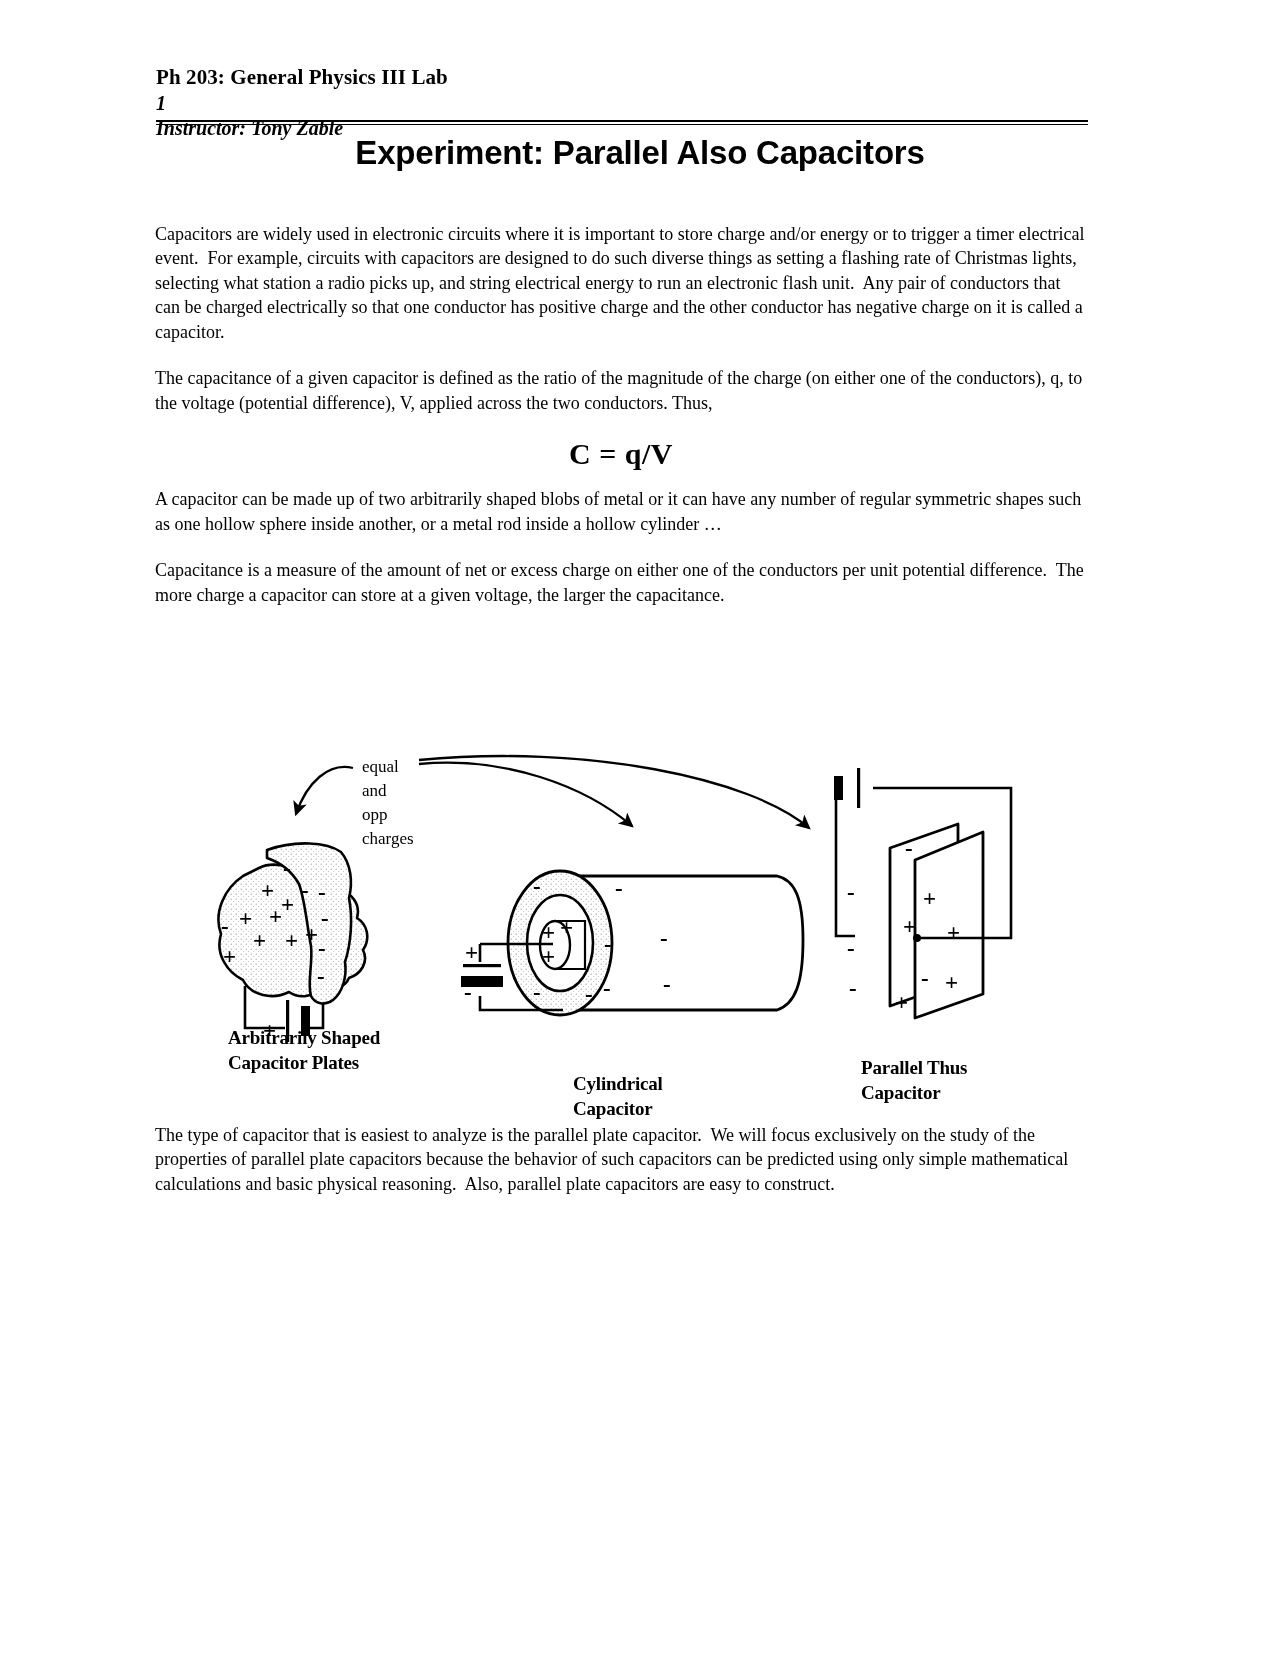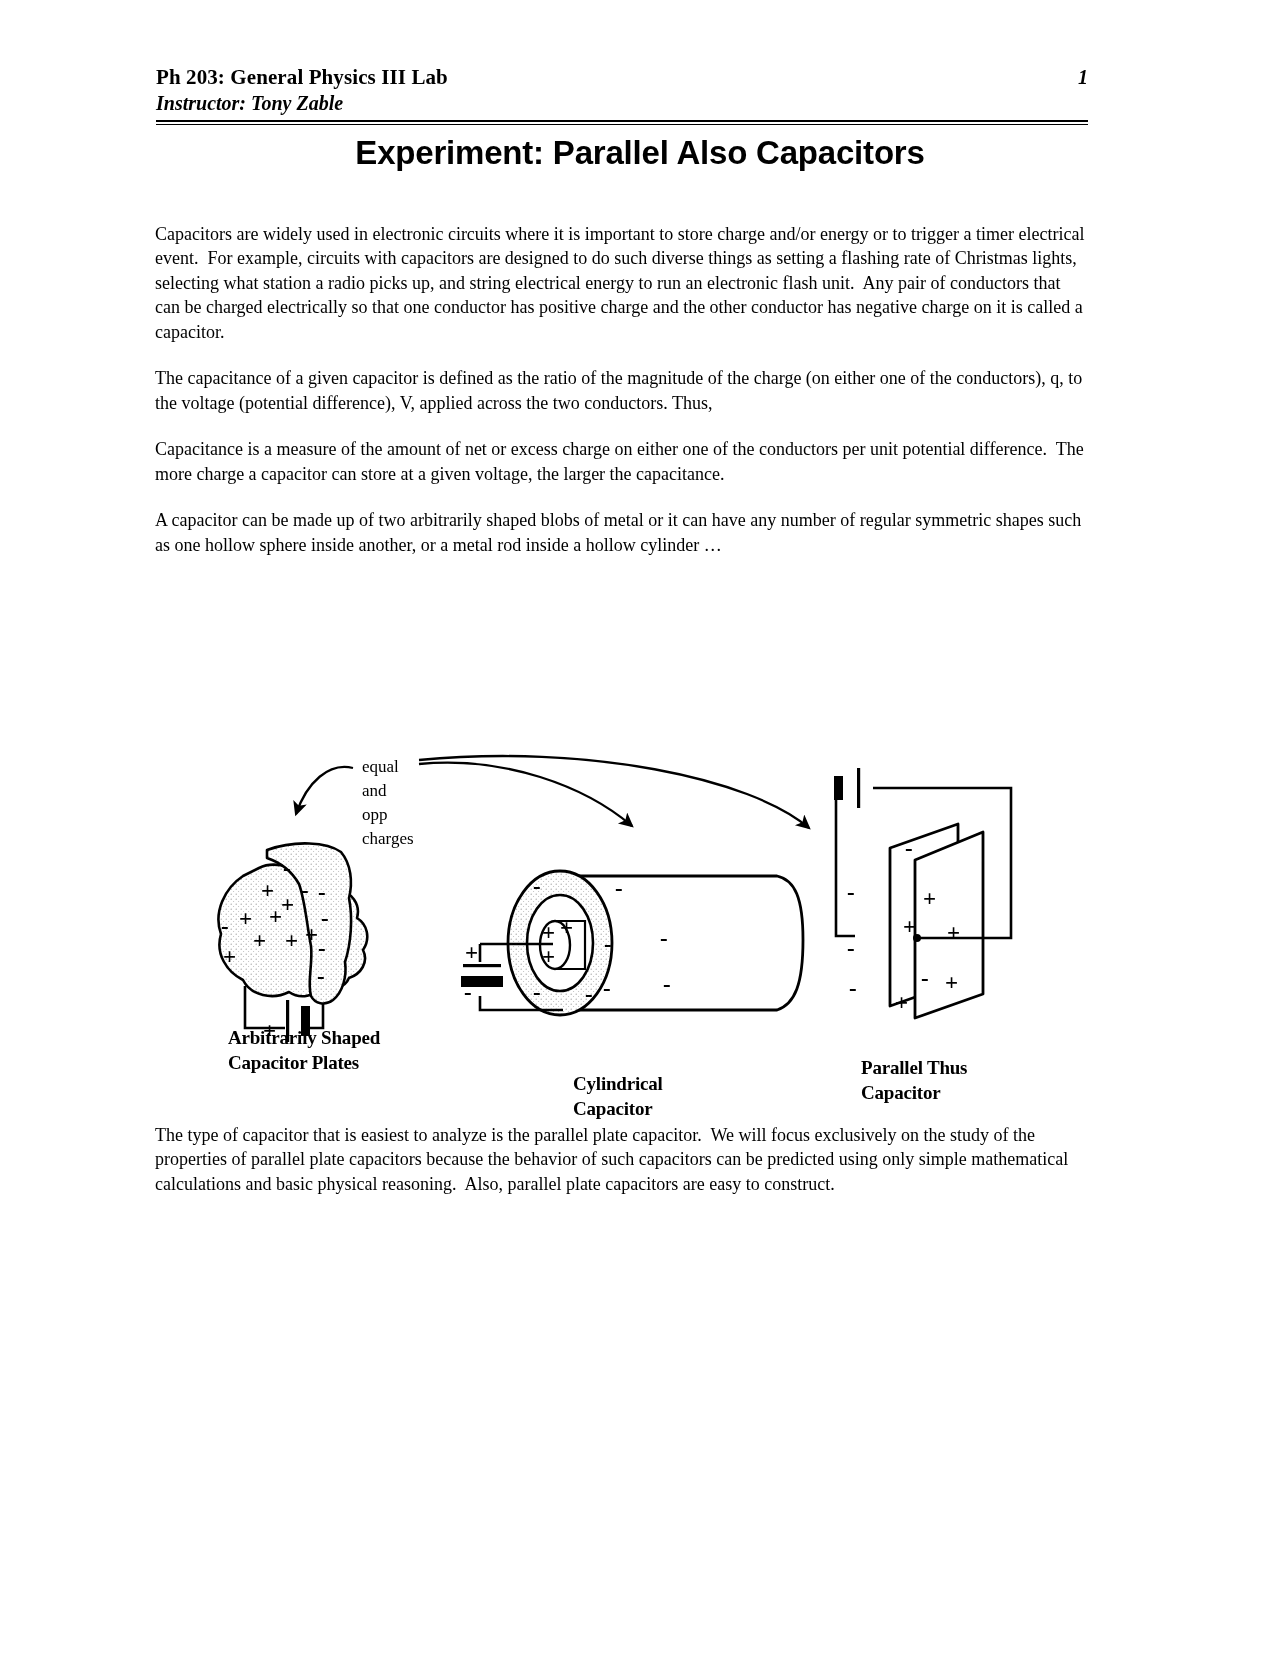--- a/index.html
+++ b/index.html
@@ -27,20 +27,21 @@
     position: absolute;
     left: 156px;
     top: 64px;
     width: 932px;
   }
   .header-row {
     display: flex;
     justify-content: space-between;
     align-items: baseline;
     line-height: 1.28;
+    flex-direction: column;
   }
   .header-line1 {
     font-weight: bold;
     font-size: 21px;
     letter-spacing: 0.1px;
   }
   .header-pageno {
     font-weight: bold;
     font-style: italic;
     font-size: 20px;
@@ -164,22 +165,23 @@
     <div class="header-line2">Instructor:  Tony Zable</div>
   </div>
   <div class="header-rule"></div>
   <div class="header-rule second"></div>
 
   <div class="doc-title">Experiment: Parallel Also Capacitors</div>
 
   <div class="body-col">
     <p class="para">Capacitors are widely used in electronic circuits where it is important to store charge and/or energy or to trigger a timer electrical event.  For example, circuits with capacitors are designed to do such diverse things as setting a flashing rate of Christmas lights, selecting what station a radio picks up, and string electrical energy to run an electronic flash unit.  Any pair of conductors that can be charged electrically so that one conductor has positive charge and the other conductor has negative charge on it is called a capacitor.</p>
     <p class="para">The capacitance of a given capacitor is defined as the ratio of the magnitude of the charge (on either one of the conductors), q, to the voltage (potential difference), V, applied across the two conductors. Thus,</p>
+    <div class="formula">C = q/V</div>
+    <p class="para">A capacitor can be made up of two arbitrarily shaped blobs of metal or it can have any number of regular symmetric shapes such as one hollow sphere inside another, or a metal rod inside a hollow cylinder …</p>
     <p class="para">Capacitance is a measure of the amount of net or excess charge on either one of the conductors per unit potential difference.  The more charge a capacitor can store at a given voltage, the larger the capacitance.</p>
-    <p class="para">A capacitor can be made up of two arbitrarily shaped blobs of metal or it can have any number of regular symmetric shapes such as one hollow sphere inside another, or a metal rod inside a hollow cylinder …</p>
   </div>
 
   <div class="figure">
     <svg class="fig-svg" width="932" height="370" viewBox="0 0 932 370" xmlns="http://www.w3.org/2000/svg">
       <defs>
         <marker id="arrowhead" markerWidth="7" markerHeight="7" refX="5.4" refY="3.1" orient="auto">
           <path d="M0,0 L6.4,3.1 L0,6.2 L1.6,3.1 Z" fill="#000"></path>
         </marker>
         <pattern id="stipple" width="5" height="5" patternUnits="userSpaceOnUse">
           <rect width="5" height="5" fill="#ffffff"></rect>

